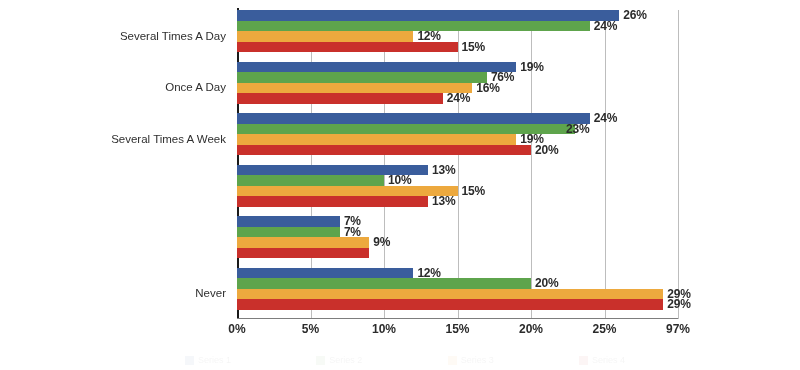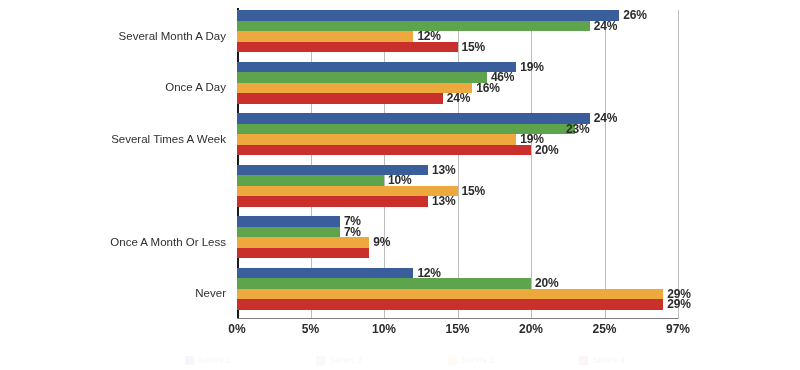--- a/index.html
+++ b/index.html
@@ -147,21 +147,21 @@
         <div class="gridline" style="left: 73.5px;"></div>
         <div class="gridline" style="left: 147px;"></div>
         <div class="gridline" style="left: 220.5px;"></div>
         <div class="gridline" style="left: 294px;"></div>
         <div class="gridline" style="left: 367.5px;"></div>
         <div class="gridline" style="left: 441px;"></div>
       </div>
     <div class="axis-baseline"></div>
     <div class="rows" id="rows">
         <div class="cat-row" style="top: 0px;">
-          <div class="cat-label">Several Month A Day</div>
+          <div class="cat-label">Several Times A Day</div>
           <div class="bar-track">
             <div class="bar" style="width: 382.2px; background: rgb(58, 93, 156);"></div>
             <div class="bar-label" style="left: 382.2px;">26%</div>
           </div>
           <div class="bar-track">
             <div class="bar" style="width: 352.8px; background: rgb(94, 164, 76);"></div>
             <div class="bar-label" style="left: 352.8px;">24%</div>
           </div>
           <div class="bar-track">
             <div class="bar" style="width: 176.4px; background: rgb(237, 169, 62);"></div>
@@ -173,21 +173,21 @@
           </div>
         </div>
         <div class="cat-row" style="top: 51.5px;">
           <div class="cat-label">Once A Day</div>
           <div class="bar-track">
             <div class="bar" style="width: 279.3px; background: rgb(58, 93, 156);"></div>
             <div class="bar-label" style="left: 279.3px;">19%</div>
           </div>
           <div class="bar-track">
             <div class="bar" style="width: 249.9px; background: rgb(94, 164, 76);"></div>
-            <div class="bar-label" style="left: 249.9px;">46%</div>
+            <div class="bar-label" style="left: 249.9px;">76%</div>
           </div>
           <div class="bar-track">
             <div class="bar" style="width: 235.2px; background: rgb(237, 169, 62);"></div>
             <div class="bar-label" style="left: 235.2px;">16%</div>
           </div>
           <div class="bar-track">
             <div class="bar" style="width: 205.8px; background: rgb(201, 48, 43);"></div>
             <div class="bar-label" style="left: 205.8px;">24%</div>
           </div>
         </div>
@@ -222,21 +222,20 @@
           <div class="bar-track">
             <div class="bar" style="width: 220.5px; background: rgb(237, 169, 62);"></div>
             <div class="bar-label" style="left: 220.5px;">15%</div>
           </div>
           <div class="bar-track">
             <div class="bar" style="width: 191.1px; background: rgb(201, 48, 43);"></div>
             <div class="bar-label" style="left: 191.1px;">13%</div>
           </div>
         </div>
         <div class="cat-row" style="top: 206px;">
-          <div class="cat-label">Once A Month Or Less</div>
           <div class="bar-track">
             <div class="bar" style="width: 102.9px; background: rgb(58, 93, 156);"></div>
             <div class="bar-label" style="left: 102.9px;">7%</div>
           </div>
           <div class="bar-track">
             <div class="bar" style="width: 102.9px; background: rgb(94, 164, 76);"></div>
             <div class="bar-label" style="left: 102.9px;">7%</div>
           </div>
           <div class="bar-track">
             <div class="bar" style="width: 132.3px; background: rgb(237, 169, 62);"></div>

